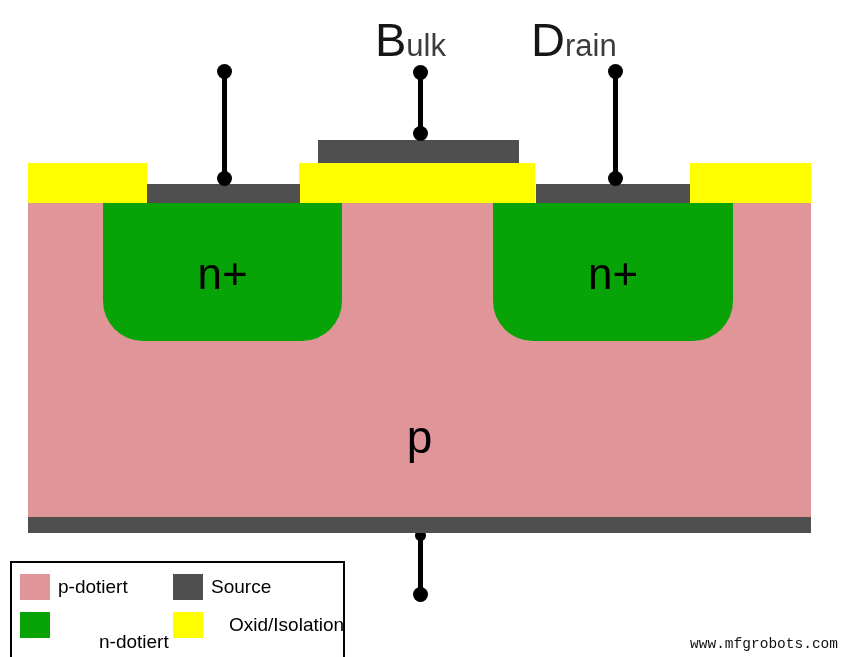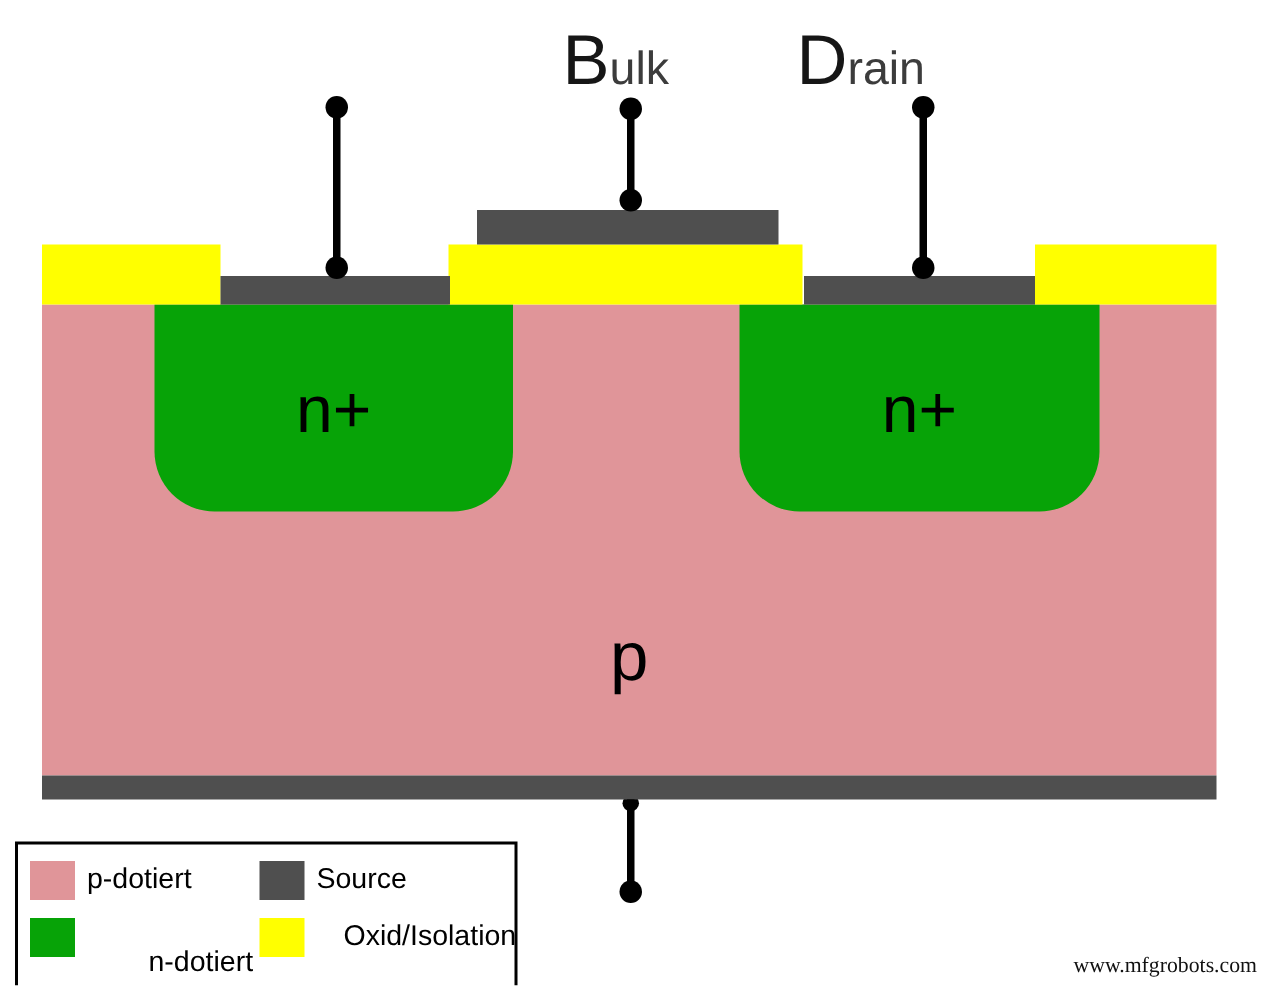--- a/index.html
+++ b/index.html
@@ -34,21 +34,21 @@
   
   .legend{position:absolute;left:10px;top:561px;width:335px;height:115px;
           border:2px solid #000;background:#fff;box-sizing:border-box;z-index:7;}
   .sw{position:absolute;width:30px;height:26px;}
   .sw-p{background:#e09599;}
   .sw-metal{background:#4f4f4f;}
   .sw-n{background:#07a307;}
   .sw-ox{background:#ffff00;}
   .leg-lbl{position:absolute;font-size:19px;color:#000;line-height:26px;white-space:nowrap;}
 
-  .watermark{position:absolute;right:7px;top:636px;font-family:Liberation Serif, serif;
+  .watermark{position:absolute;right:7px;top:636px;font-family:Liberation Mono, monospace;
              font-size:14.5px;color:#111;z-index:7;}
 </style>
 </head>
 <body>
 
 <div class="stage">
 
   <div class="term-lbl lbl-gate">Bulk</div>
   <div class="term-lbl lbl-drain">Drain</div>
 

